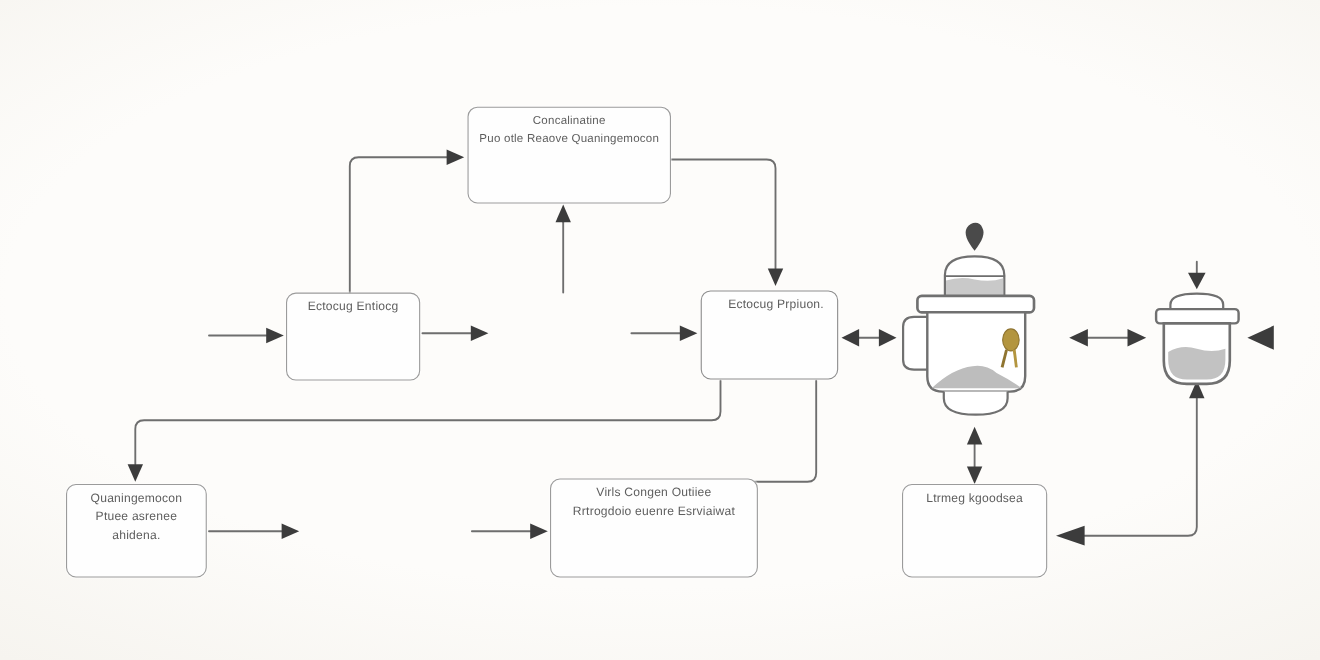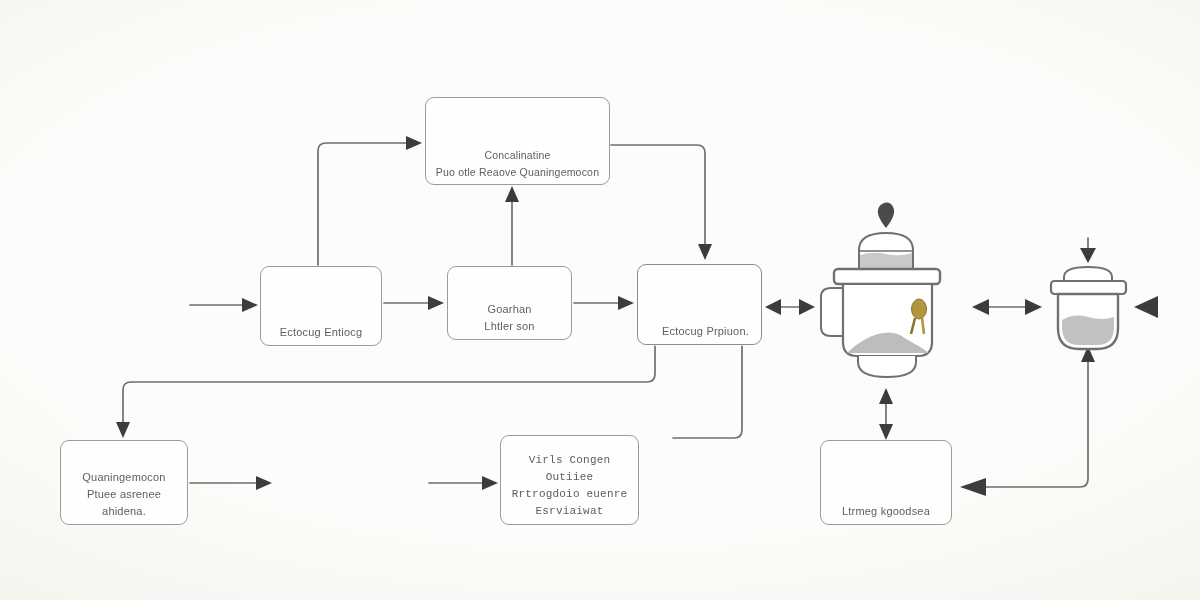--- a/index.html
+++ b/index.html
@@ -7,41 +7,41 @@
     position:relative;
     width:1200px;height:600px;
     background:
       radial-gradient(ellipse 90% 80% at 50% 45%, #fdfcfa 55%, #f6f4ef 88%, #efede7 100%);
     font-family:"Liberation Sans","DejaVu Sans",sans-serif;
     overflow:hidden;
   }
   .svg-layer{position:absolute;left:0;top:0;width:1200px;height:600px;}
   .node{
     position:absolute;
-    display:flex;align-items:flex-end;justify-content:center;
+    display:flex;align-items:flex-start;justify-content:center;
     background:#fefefe;
     border:1.5px solid #9b9b9b;
     border-radius:9px;
     box-sizing:border-box;
     color:#5e5e5e;
     font-size:11px;
     line-height:1.55;
     text-align:center;
     letter-spacing:.2px;
     box-shadow:0 0 0 1px rgba(255,255,255,.4);
   }
   .node .lbl{white-space:pre-line;padding:4px 8px;}
   #top-box   {left:425px;top:97px; width:185px;height:88px;font-size:10.5px;}
   #step1-box {left:60px; top:266px;width:128px;height:78px;}
   #step2-box {left:260px;top:266px;width:122px;height:80px;}
   #step3-box {left:447px;top:266px;width:125px;height:74px;}
   #step4-box {left:637px;top:264px;width:125px;height:81px;border-color:#8d8d8d;padding-left:12px;}
   #sub1-box  {left:60px; top:440px;width:128px;height:85px;}
   #sub2-box  {left:277px;top:444px;width:150px;height:81px;}
-  #sub3-box  {left:500px;top:435px;width:139px;height:90px;font-family:Liberation Mono, monospace;}
+  #sub3-box  {left:500px;top:435px;width:189px;height:90px;}
   #sub4-box  {left:820px;top:440px;width:132px;height:85px;}
   .line{stroke:#6e6e6e;stroke-width:1.7;fill:none;stroke-linejoin:round;stroke-linecap:round;}
   .head{fill:#3c3c3c;stroke:none;}
   .icon-stroke{stroke:#707070;fill:#ffffff;}
 </style>
 </head>
 <body>
 
 <div class="stage">
 
@@ -128,24 +128,20 @@
     </g>
   </svg>
 
   <div class="node" id="top-box">
     <span class="lbl">Concalinatine
 Puo otle Reaove Quaningemocon</span>
   </div>
   <div class="node" id="step2-box">
     <span class="lbl">Ectocug Entiocg</span>
   </div>
-  <div class="node" id="step3-box">
-    <span class="lbl">Goarhan
-Lhtler son</span>
-  </div>
   <div class="node" id="step4-box">
     <span class="lbl">Ectocug Prpiuon.</span>
   </div>
   <div class="node" id="sub1-box">
     <span class="lbl">Quaningemocon
 Ptuee asrenee
 ahidena.</span>
   </div>
   <div class="node" id="sub3-box">
     <span class="lbl">Virls Congen Outiiee

